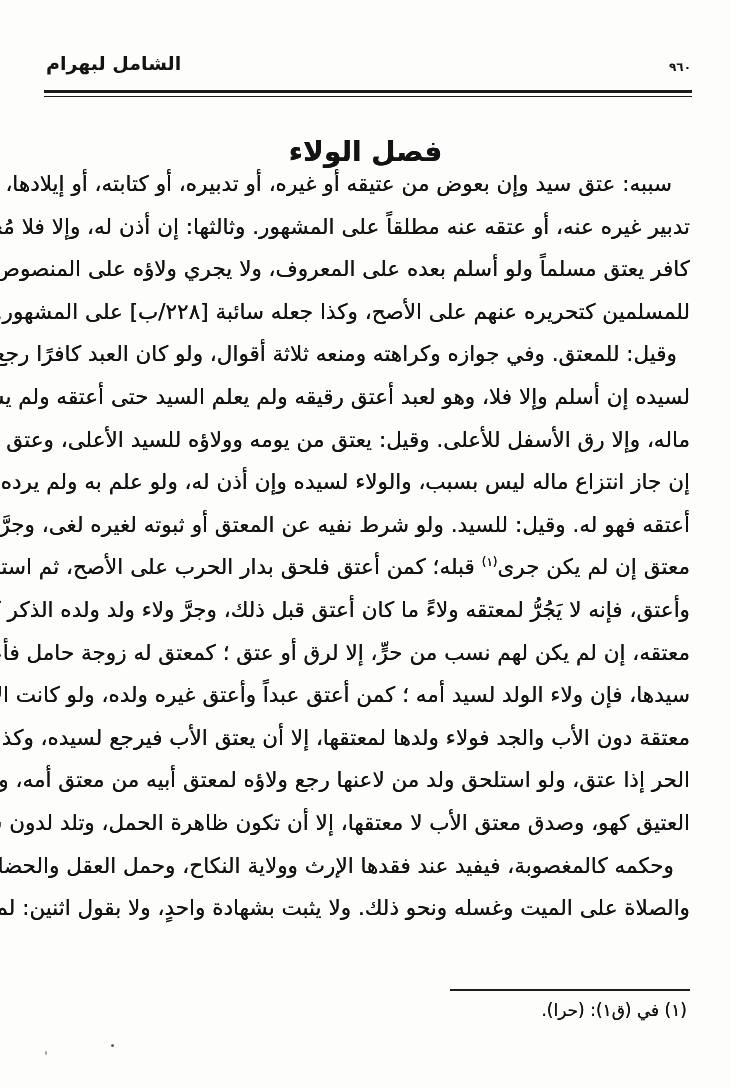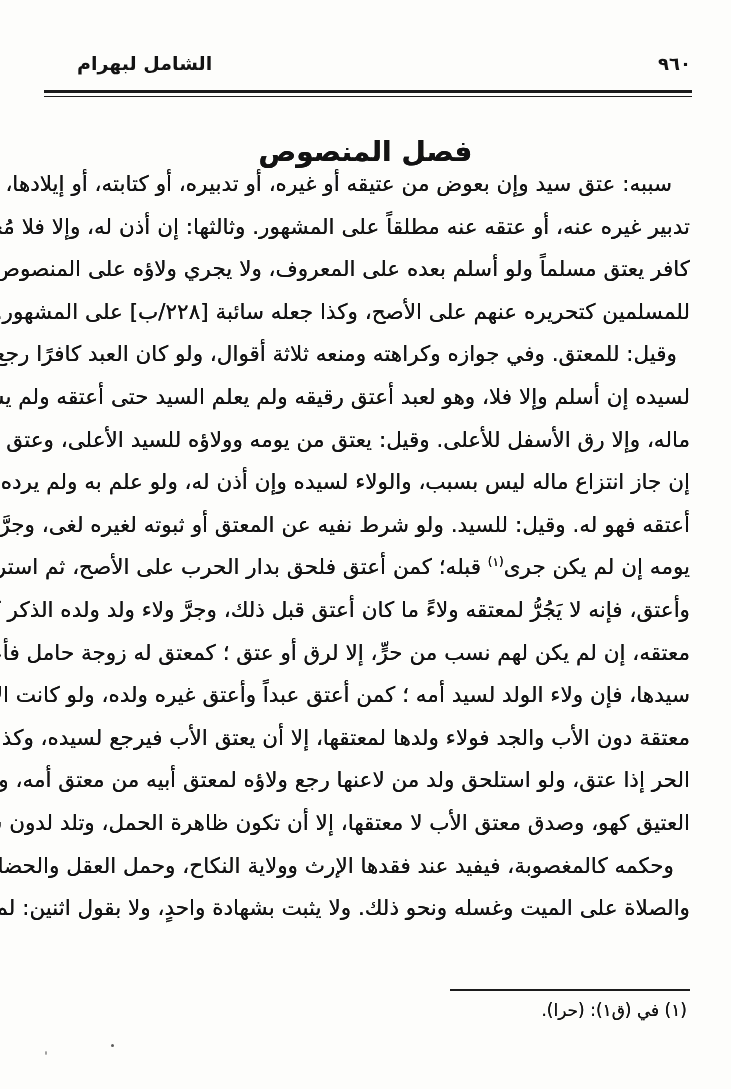--- a/index.html
+++ b/index.html
@@ -10,22 +10,22 @@
     font-family: "DejaVu Sans", sans-serif;
     color: #131313;
     overflow: hidden;
   }
   .page-header {
     position: absolute; top: 52px; left: 46px; right: 40px;
     display: flex; justify-content: space-between; align-items: flex-end;
     font-size: 19px; font-weight: bold;
     direction: rtl;
   }
-  .page-header .book-title { order: 2; letter-spacing: 0.2px; margin-left: 31px; }
-  .page-header .page-number { order: 1; font-size: 18px; }
+  .page-header .book-title { order: 2; letter-spacing: 0.2px; }
+  .page-header .page-number { order: 1; font-size: 12px; }
   .header-rule {
     position: absolute; top: 90px; left: 44px; right: 39px;
     height: 3px;
     border-top: 3px solid #1c1c1c;
     border-bottom: 1px solid #1c1c1c;
   }
   .section-title {
     position: absolute; top: 116px; left: 0; right: 0;
     text-align: center;
     font-size: 28px; font-weight: bold;
@@ -70,33 +70,33 @@
 </head>
 <body>
 
 <header class="page-header">
   <span class="book-title">الشامل لبهرام</span>
   <span class="page-number">٩٦٠</span>
 </header>
 
 <div class="header-rule"></div>
 
-<h1 class="section-title">فصل المنصوص</h1>
+<h1 class="section-title">فصل الولاء</h1>
 
 <main class="body-text">
   <div class="text-line indent-lg">سببه: عتق سيد وإن بعوض من عتيقه أو غيره، أو تدبيره، أو كتابته، أو إيلادها، أو</div>
   <div class="text-line">تدبير غيره عنه، أو عتقه عنه مطلقاً على المشهور. وثالثها: إن أذن له، وإلا فلا مُخَرَّجاً. لا</div>
   <div class="text-line">كافر يعتق مسلماً ولو أسلم بعده على المعروف، ولا يجري ولاؤه على المنصوص وهو</div>
   <div class="text-line">للمسلمين كتحريره عنهم على الأصح، وكذا جعله سائبة [٢٢٨/ب] على المشهور.</div>
   <div class="text-line indent-md">وقيل: للمعتق. وفي جوازه وكراهته ومنعه ثلاثة أقوال، ولو كان العبد كافرًا رجع ولاؤه</div>
   <div class="text-line">لسيده إن أسلم وإلا فلا، وهو لعبد أعتق رقيقه ولم يعلم السيد حتى أعتقه ولم يستثن</div>
   <div class="text-line">ماله، وإلا رق الأسفل للأعلى. وقيل: يعتق من يومه وولاؤه للسيد الأعلى، وعتق العبد</div>
   <div class="text-line">إن جاز انتزاع ماله ليس بسبب، والولاء لسيده وإن أذن له، ولو علم به ولم يرده حتى</div>
   <div class="text-line">أعتقه فهو له. وقيل: للسيد. ولو شرط نفيه عن المعتق أو ثبوته لغيره لغى، وجرَّ ولاء ولد</div>
-  <div class="text-line"><span>يومه إن لم يكن جرى</span><span class="footnote-marker">(١)</span><span> قبله؛ كمن أعتق فلحق بدار الحرب على الأصح، ثم استرق</span></div>
+  <div class="text-line"><span>معتق إن لم يكن جرى</span><span class="footnote-marker">(١)</span><span> قبله؛ كمن أعتق فلحق بدار الحرب على الأصح، ثم استرق</span></div>
   <div class="text-line">وأعتق، فإنه لا يَجُرُّ لمعتقه ولاءً ما كان أعتق قبل ذلك، وجرَّ ولاء ولد ولده الذكر كولد</div>
   <div class="text-line">معتقه، إن لم يكن لهم نسب من حرٍّ، إلا لرق أو عتق ؛ كمعتق له زوجة حامل فأعتقها</div>
   <div class="text-line">سيدها، فإن ولاء الولد لسيد أمه ؛ كمن أعتق عبداً وأعتق غيره ولده، ولو كانت الأم</div>
   <div class="text-line">معتقة دون الأب والجد فولاء ولدها لمعتقها، إلا أن يعتق الأب فيرجع لسيده، وكذلك</div>
   <div class="text-line">الحر إذا عتق، ولو استلحق ولد من لاعنها رجع ولاؤه لمعتق أبيه من معتق أمه، وعتيق</div>
   <div class="text-line">العتيق كهو، وصدق معتق الأب لا معتقها، إلا أن تكون ظاهرة الحمل، وتلد لدون ستة</div>
   <div class="text-line indent-par">وحكمه كالمغصوبة، فيفيد عند فقدها الإرث وولاية النكاح، وحمل العقل والحضانة</div>
   <div class="text-line">والصلاة على الميت وغسله ونحو ذلك. ولا يثبت بشهادة واحدٍ، ولا بقول اثنين: لم نزل</div>
 </main>
 

